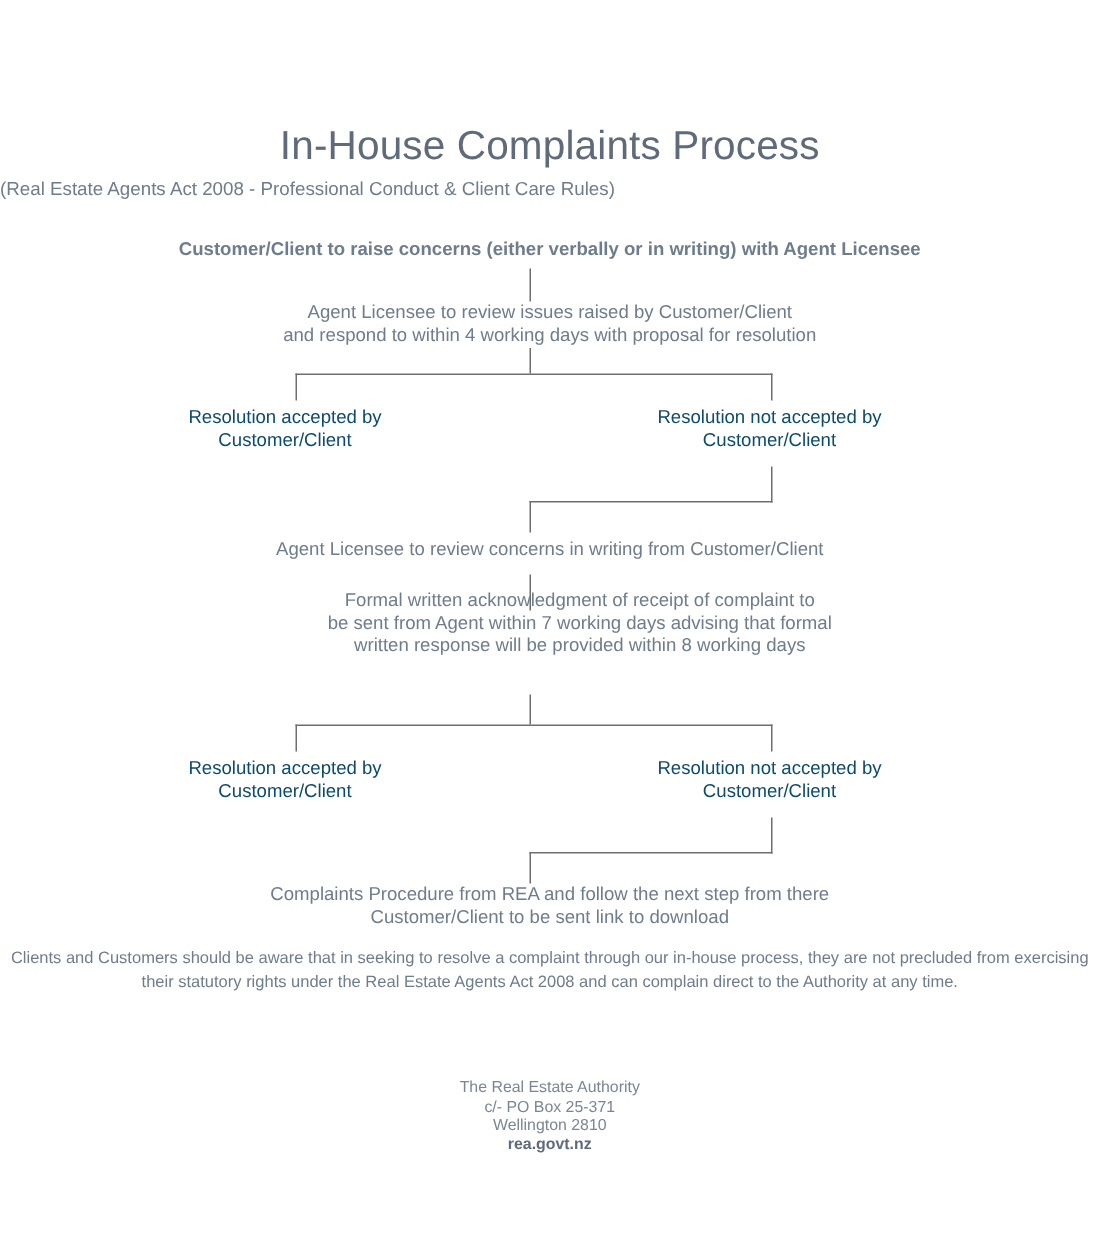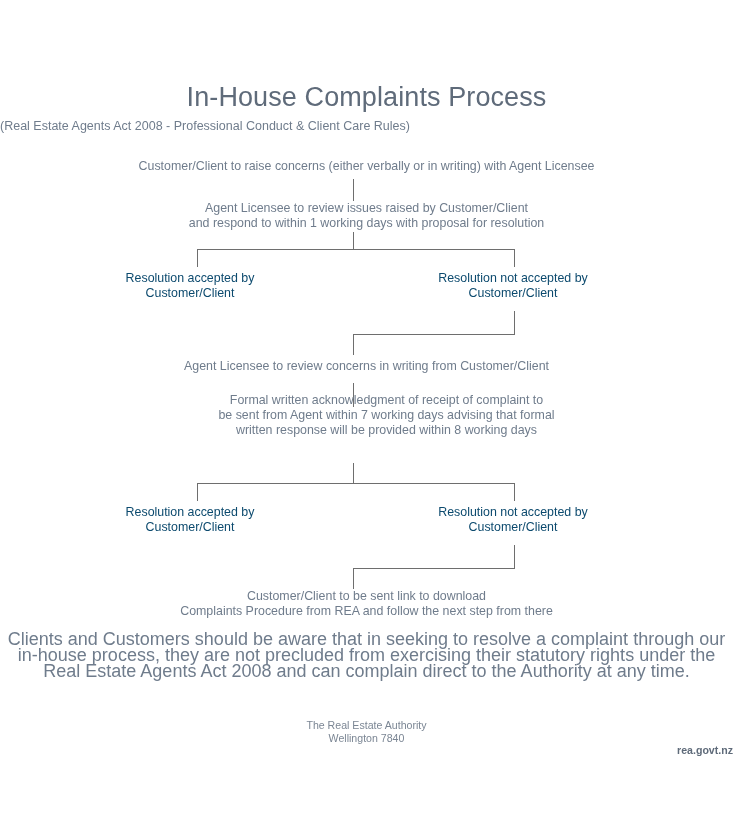--- a/index.html
+++ b/index.html
@@ -66,38 +66,37 @@
     width: 200px;
   }
   .branch-left  { left: 90px; }
   .branch-right { left: 413px; }
 
   .note {
     position: absolute;
     left: 0;
     width: 733px;
     text-align: center;
-    font-size: 18px;
+    font-size: 11px;
     line-height: 15.8px;
     color: #6f7c8c;
   }
 
   .footer {
     position: absolute;
     left: 0;
     width: 733px;
     text-align: center;
     font-size: 10.6px;
     line-height: 12.6px;
     color: #7b8694;
   }
   .footer .url {
     font-weight: bold;
     color: #5f6b7a;
-    text-align: right;
   }
 
   
   .v-line {
     position: absolute;
     width: 1px;
     background: #6e6e6e;
   }
   .h-line {
     position: absolute;
@@ -107,29 +106,29 @@
 </style>
 </head>
 <body>
 
 <div id="sheet">
 
   <div class="title">In-House Complaints Process</div>
 
   <div class="subtitle">(Real Estate Agents Act 2008 - Professional Conduct &amp; Client Care Rules)</div>
 
-  <div class="step" style="top:159px;">
+  <div class="step" style="top:159px;font-weight:bold;">
     <span class="line">Customer/Client to raise concerns (either verbally or in writing) with Agent Licensee</span>
   </div>
 
   <div class="v-line" style="left:353px; top:179px; height:22px;"></div>
 
   <div class="step" style="top:201px;">
     <span class="line">Agent Licensee to review issues raised by Customer/Client</span>
-    <span class="line">and respond to within 1 working days with proposal for resolution</span>
+    <span class="line">and respond to within 4 working days with proposal for resolution</span>
   </div>
 
   <div class="v-line" style="left:353px; top:232px; height:17px;"></div>
   <div class="h-line" style="left:197px; top:249px; width:318px;"></div>
   <div class="v-line" style="left:197px; top:249px; height:18px;"></div>
   <div class="v-line" style="left:514px; top:249px; height:18px;"></div>
 
   <div class="branch-label branch-left" style="top:271px;">
     <span class="line">Resolution accepted by</span>
     <span class="line">Customer/Client</span>
@@ -167,30 +166,31 @@
   <div class="branch-label branch-right" style="top:505px;">
     <span class="line">Resolution not accepted</span>
     <span class="line">by Customer/Client</span>
   </div>
 
   <div class="v-line" style="left:514px; top:545px; height:24px;"></div>
   <div class="h-line" style="left:353px; top:568px; width:162px;"></div>
   <div class="v-line" style="left:353px; top:568px; height:21px;"></div>
 
   <div class="step" style="top:589px;">
+    <span class="line">Complaints Procedure from REA and follow the next step from there</span>
     <span class="line">Customer/Client to be sent link to download</span>
-    <span class="line">Complaints Procedure from REA and follow the next step from there</span>
   </div>
 
   <div class="note" style="top:632px;">
     <span class="line">Clients and Customers should be aware that in seeking to resolve a complaint</span>
     <span class="line">through our in-house process, they are not precluded from exercising</span>
     <span class="line">their statutory rights under the Real Estate Agents Act 2008</span>
     <span class="line">and can complain direct to the Authority at any time.</span>
   </div>
 
   <div class="footer" style="top:719px;">
     <div>The Real Estate Authority</div>
-    <div>Wellington 7840</div>
+    <div>c/- PO Box 25-371</div>
+    <div>Wellington 2810</div>
     <div class="url">rea.govt.nz</div>
   </div>
 
 </div>
 
 </body></html>

